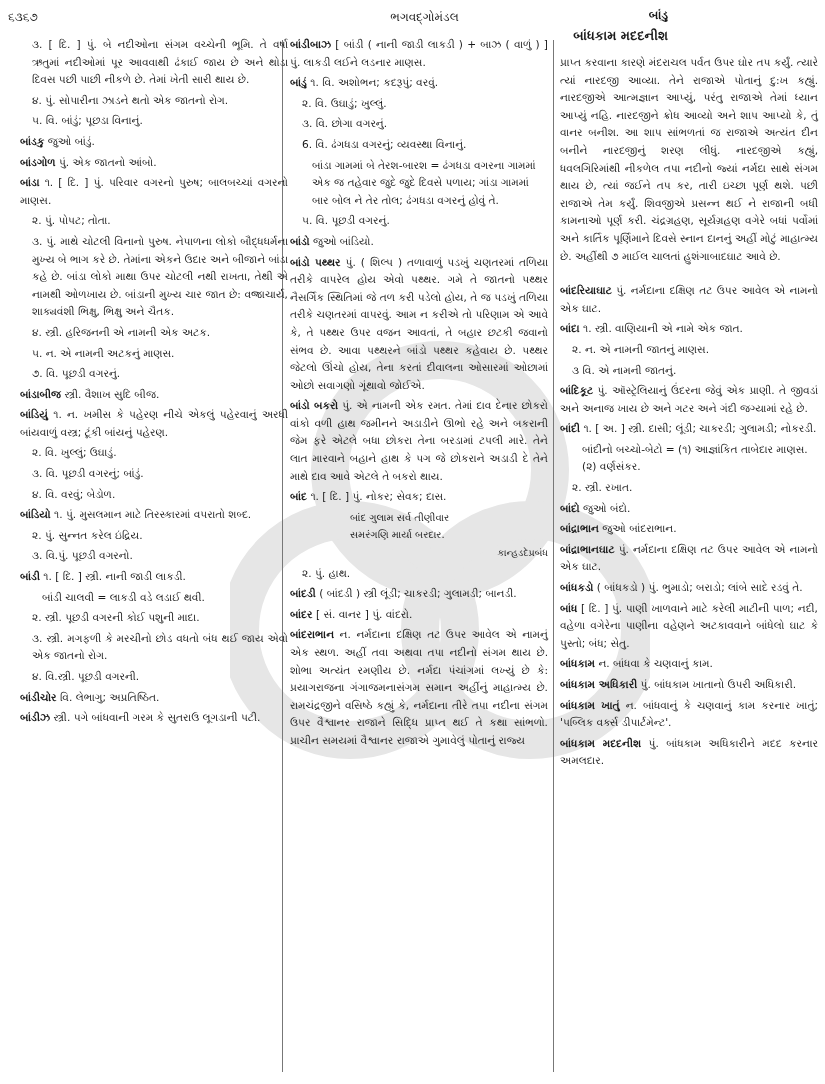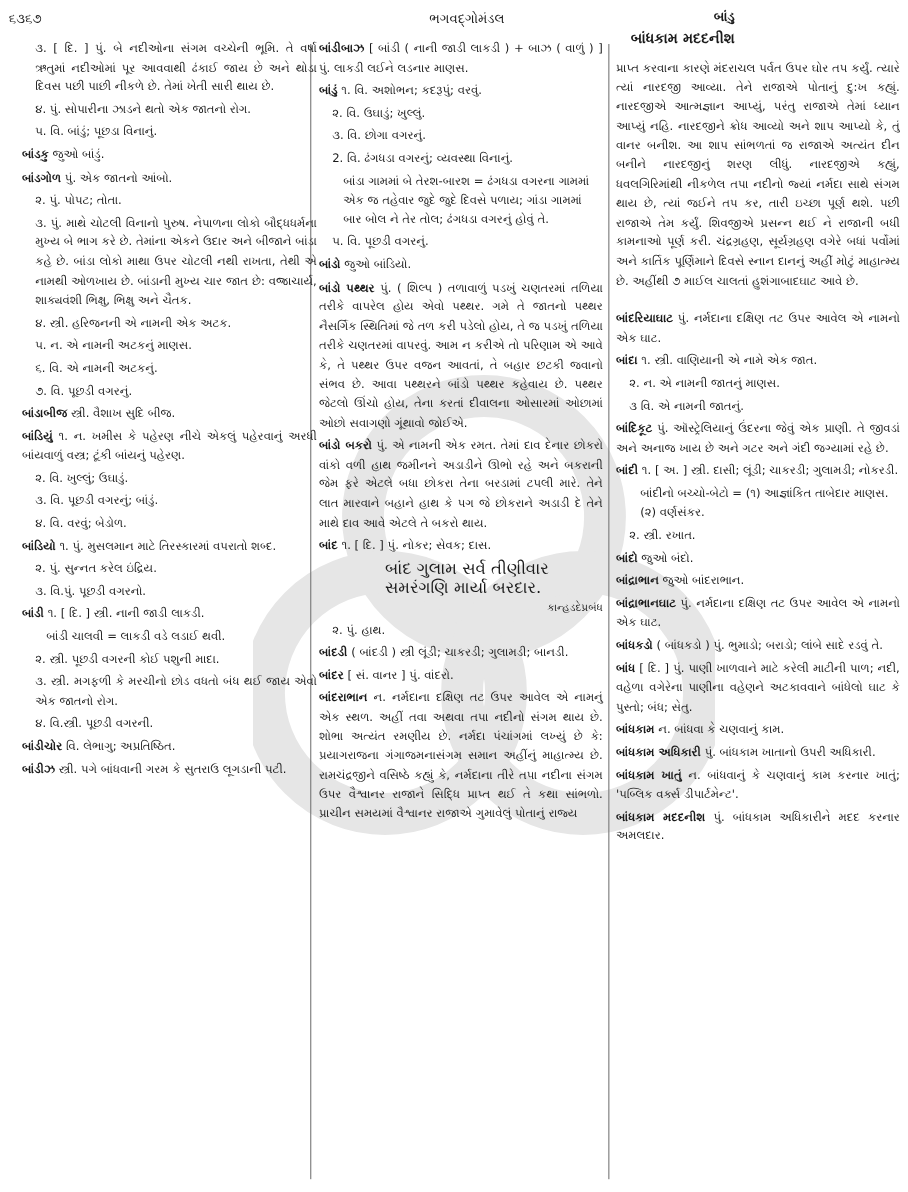--- a/index.html
+++ b/index.html
@@ -28,21 +28,21 @@
   .col.c1 { left: 20px; width: 268px; }
   .col.c2 { left: 290px; width: 258px; top: 36px; }
   .col.c3 { left: 560px; width: 258px; top: 54px; }
   .divider { position: absolute; width: 1px; background: #777; z-index: 1; }
   .d1 { left: 282px; top: 40px; bottom: 12px; }
   .d2 { left: 553px; top: 40px; bottom: 12px; }
   .entry { margin: 0 0 3px 0; text-align: justify; }
   .hw { font-weight: bold; }
   .sense { padding-left: 12px; margin: 0 0 3px 0; text-align: justify; }
   .quote { padding-left: 22px; margin: 0 0 3px 0; }
-  .verse { padding-left: 60px; margin: 0; font-size: 15px; }
+  .verse { padding-left: 60px; margin: 0; font-size: 10px; }
   .source { text-align: right; font-size: 9.5px; margin: 0 0 3px 0; }
   .firstpara { margin: 0 0 17px 0; text-align: justify; }
 </style>
 </head>
 <body>
 
 <svg class="watermark" viewBox="0 0 420 500">
   <g fill="none" stroke="#e6e6e6" stroke-width="38">
     <circle cx="210" cy="170" r="110"></circle>
     <circle cx="120" cy="330" r="110"></circle>
@@ -59,25 +59,25 @@
 
 <div class="divider d1"></div>
 <div class="divider d2"></div>
 
 <div class="col c1">
     <p class="sense">૩. [ દિ. ] પું. બે નદીઓના સંગમ વચ્ચેની ભૂમિ. તે વર્ષા ઋતુમાં નદીઓમાં પૂર આવવાથી ઢંકાઈ જાય છે અને થોડા દિવસ પછી પાછી નીકળે છે. તેમાં ખેતી સારી થાય છે.</p>
     <p class="sense">૪. પું. સોપારીના ઝાડને થતો એક જાતનો રોગ.</p>
     <p class="sense">૫. વિ. બાંડું; પૂછડા વિનાનું.</p>
     <p class="entry"><span class="hw">બાંડકુ</span><span> જુઓ બાંડું.</span></p>
     <p class="entry"><span class="hw">બાંડગોળ</span><span> પું. એક જાતનો આંબો.</span></p>
+    <p class="entry"><span class="hw">બાંડા</span><span> ૧. [ દિ. ] પું. પરિવાર વગરનો પુરુષ; બાલબચ્ચાં વગરનો માણસ.</span></p>
     <p class="sense">૨. પું. પોપટ; તોતા.</p>
     <p class="sense">૩. પું. માથે ચોટલી વિનાનો પુરુષ. નેપાળના લોકો બૌદ્ધધર્મના મુખ્ય બે ભાગ કરે છે. તેમાંના એકને ઉદાર અને બીજાને બાંડા કહે છે. બાંડા લોકો માથા ઉપર ચોટલી નથી રાખતા, તેથી એ નામથી ઓળખાય છે. બાંડાની મુખ્ય ચાર જાત છે: વજ્રાચાર્ય, શાક્યવંશી ભિક્ષુ, ભિક્ષુ અને ચૈતક.</p>
     <p class="sense">૪. સ્ત્રી. હરિજનની એ નામની એક અટક.</p>
     <p class="sense">૫. ન. એ નામની અટકનું માણસ.</p>
-    <p class="sense">૬. વિ. એ નામની અટકનું.</p>
     <p class="sense">૭. વિ. પૂછડી વગરનું.</p>
     <p class="entry"><span class="hw">બાંડાબીજ</span><span> સ્ત્રી. વૈશાખ સુદિ બીજ.</span></p>
     <p class="entry"><span class="hw">બાંડિયું</span><span> ૧. ન. ખમીસ કે પહેરણ નીચે એકલું પહેરવાનું અરધી બાંયવાળું વસ્ત્ર; ટૂંકી બાંયનું પહેરણ.</span></p>
     <p class="sense">૨. વિ. ખુલ્લું; ઉઘાડું.</p>
     <p class="sense">૩. વિ. પૂછડી વગરનું; બાંડું.</p>
     <p class="sense">૪. વિ. વરવું; બેડોળ.</p>
     <p class="entry"><span class="hw">બાંડિયો</span><span> ૧. પું. મુસલમાન માટે તિરસ્કારમાં વપરાતો શબ્દ.</span></p>
     <p class="sense">૨. પું. સુન્નત કરેલ ઇંદ્રિય.</p>
     <p class="sense">૩. વિ.પું. પૂછડી વગરનો.</p>
     <p class="entry"><span class="hw">બાંડી</span><span> ૧. [ દિ. ] સ્ત્રી. નાની જાડી લાકડી.</span></p>
@@ -86,21 +86,21 @@
     <p class="sense">૩. સ્ત્રી. મગફળી કે મરચીનો છોડ વધતો બંધ થઈ જાય એવો એક જાતનો રોગ.</p>
     <p class="sense">૪. વિ.સ્ત્રી. પૂછડી વગરની.</p>
     <p class="entry"><span class="hw">બાંડીચોર</span><span> વિ. લેભાગુ; અપ્રતિષ્ઠિત.</span></p>
     <p class="entry"><span class="hw">બાંડીઝ</span><span> સ્ત્રી. પગે બાંધવાની ગરમ કે સુતરાઉ લૂગડાની પટી.</span></p>
   </div>
 <div class="col c2">
     <p class="entry"><span class="hw">બાંડીબાઝ</span><span> [ બાંડી ( નાની જાડી લાકડી ) + બાઝ ( વાળું ) ] પું. લાકડી લઈને લડનાર માણસ.</span></p>
     <p class="entry"><span class="hw">બાંડું</span><span> ૧. વિ. અશોભન; કદરૂપું; વરવું.</span></p>
     <p class="sense">૨. વિ. ઉઘાડું; ખુલ્લું.</p>
     <p class="sense">૩. વિ. છોગા વગરનું.</p>
-    <p class="sense">2. વિ. ઢંગધડા વગરનું; વ્યવસ્થા વિનાનું.</p>
+    <p class="sense">6. વિ. ઢંગધડા વગરનું; વ્યવસ્થા વિનાનું.</p>
     <p class="quote">બાંડા ગામમાં બે તેરશ-બારશ = ઢંગધડા વગરના ગામમાં એક જ તહેવાર જુદે જુદે દિવસે પળાય; ગાંડા ગામમાં બાર બોલ ને તેર તોલ; ઢંગધડા વગરનું હોવું તે.</p>
     <p class="sense">૫. વિ. પૂછડી વગરનું.</p>
     <p class="entry"><span class="hw">બાંડો</span><span> જુઓ બાંડિયો.</span></p>
     <p class="entry"><span class="hw">બાંડો પથ્થર</span><span> પું. ( શિલ્પ ) તળાવાળું પડખું ચણતરમાં તળિયા તરીકે વાપરેલ હોય એવો પથ્થર. ગમે તે જાતનો પથ્થર નૈસર્ગિક સ્થિતિમાં જે તળ કરી પડેલો હોય, તે જ પડખું તળિયા તરીકે ચણતરમાં વાપરવું. આમ ન કરીએ તો પરિણામ એ આવે કે, તે પથ્થર ઉપર વજન આવતાં, તે બહાર છટકી જવાનો સંભવ છે. આવા પથ્થરને બાંડો પથ્થર કહેવાય છે. પથ્થર જેટલો ઊંચો હોય, તેના કરતાં દીવાલના ઓસારમાં ઓછામાં ઓછો સવાગણો ગૂંથાવો જોઈએ.</span></p>
     <p class="entry"><span class="hw">બાંડો બકરો</span><span> પું. એ નામની એક રમત. તેમાં દાવ દેનાર છોકરો વાંકો વળી હાથ જમીનને અડાડીને ઊભો રહે અને બકરાની જેમ ફરે એટલે બધા છોકરા તેના બરડામાં ટપલી મારે. તેને લાત મારવાને બહાને હાથ કે પગ જે છોકરાને અડાડી દે તેને માથે દાવ આવે એટલે તે બકરો થાય.</span></p>
     <p class="entry"><span class="hw">બાંદ</span><span> ૧. [ દિ. ] પું. નોકર; સેવક; દાસ.</span></p>
     <div>
       <p class="verse">બાંદ ગુલામ સર્વ તીણીવાર</p>
       <p class="verse">સમરંગણિ માર્યા બરદાર.</p>
     </div>

